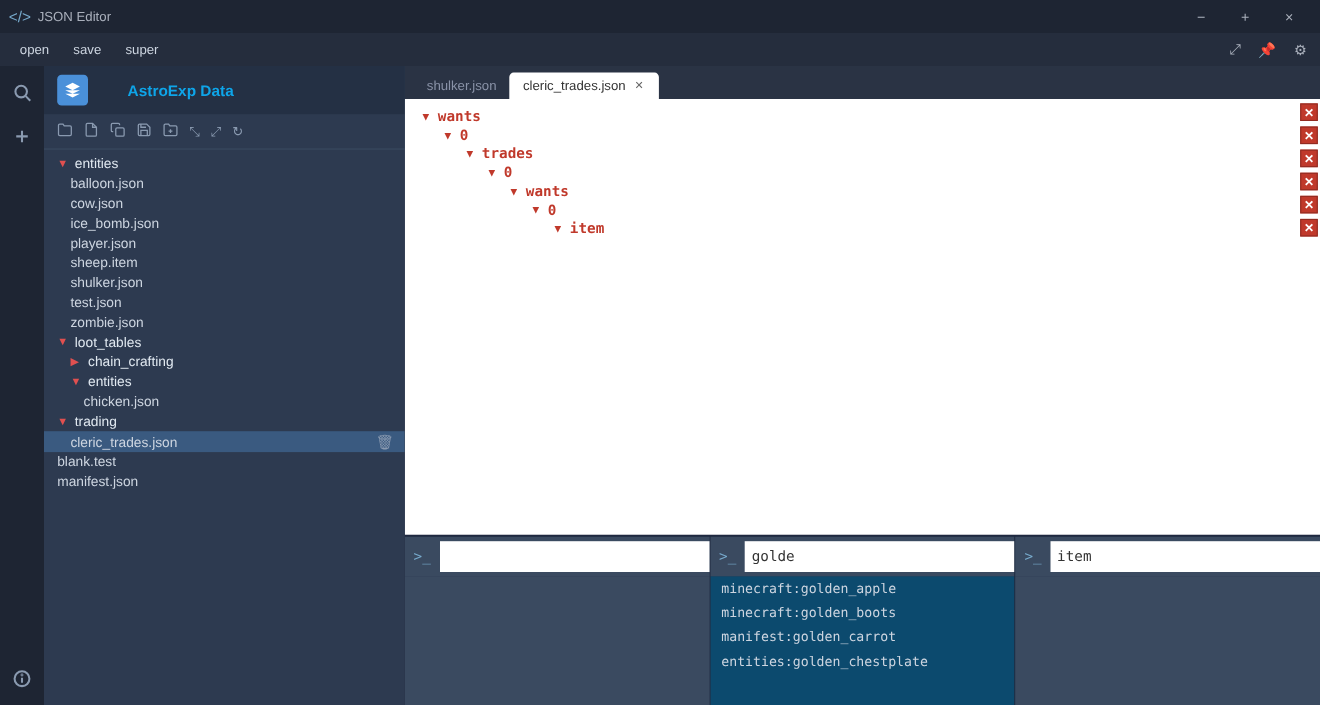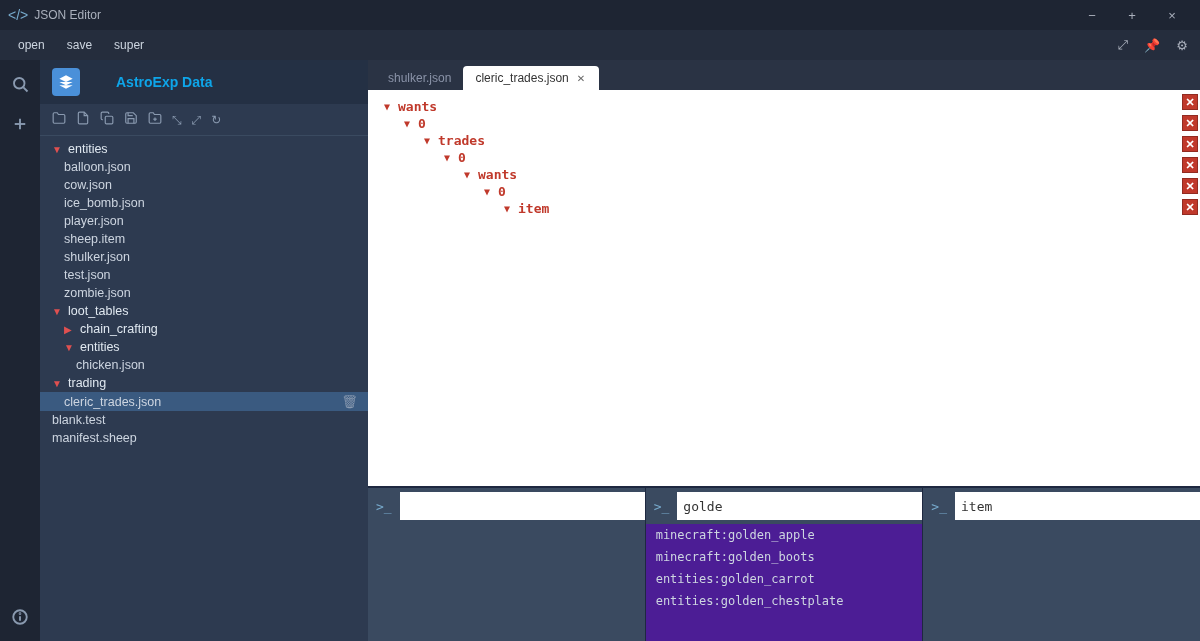--- a/index.html
+++ b/index.html
@@ -159,21 +159,21 @@
       color: #7ac; font-size: 13px; padding: 0 8px; font-family: monospace; white-space: nowrap;
     }
     .panel-input {
       flex: 1; background: #fff; border: none; outline: none;
       height: 28px; padding: 0 6px; font-size: 13px; color: #333;
       font-family: monospace;
     }
     .panel-content {
       flex: 1; background: #3a4a60; overflow-y: auto;
     }
-    .autocomplete-list { background: #4c1d95; }
+    .autocomplete-list { background: #0c4a6e; }
     .autocomplete-item {
       padding: 4px 10px; color: #cdd5e0; font-size: 12px; cursor: pointer;
       font-family: monospace;
     }
 
     
     .panel-content::-webkit-scrollbar { width: 4px; }
     .panel-content::-webkit-scrollbar-thumb { background: #5a6a80; }
 
     
@@ -342,21 +342,21 @@
         </div>
         <div class="tree-item indent-1 active">
           <span>cleric_trades.json</span>
           <button class="delete-btn">🗑</button>
         </div>
 
         <div class="tree-item">
           <span>blank.test</span>
         </div>
         <div class="tree-item">
-          <span>manifest.sheep</span>
+          <span>manifest.json</span>
         </div>
       </div>
     </div>
 
     <div style="flex:1; display:flex; flex-direction:column; overflow:hidden;">
 
       <div id="tabbar">
         <div class="tab">
           <span>shulker.json</span>
         </div>
@@ -438,21 +438,21 @@
         </div>
 
         <div class="bottom-panel">
           <div class="panel-input-row">
             <span class="panel-prompt">&gt;_</span>
             <input class="panel-input" type="text" value="golde" style="">
           </div>
           <div class="panel-content autocomplete-list">
             <div class="autocomplete-item">minecraft:golden_apple</div>
             <div class="autocomplete-item">minecraft:golden_boots</div>
-            <div class="autocomplete-item">entities:golden_carrot</div>
+            <div class="autocomplete-item">manifest:golden_carrot</div>
             <div class="autocomplete-item">entities:golden_chestplate</div>
           </div>
         </div>
 
         <div class="bottom-panel">
           <div class="panel-input-row">
             <span class="panel-prompt">&gt;_</span>
             <input class="panel-input" type="text" value="item" style="">
           </div>
           <div class="panel-content"></div>

